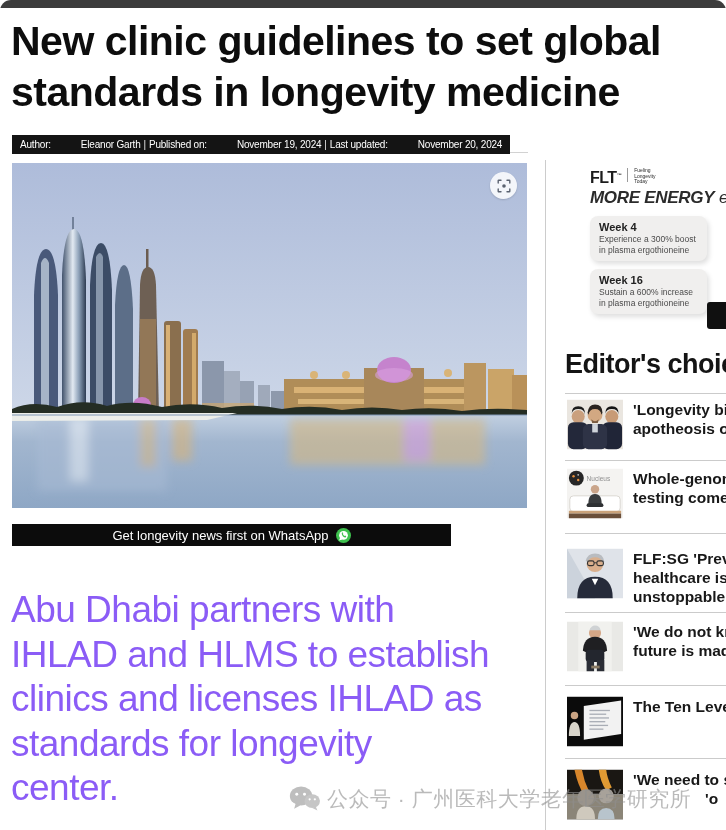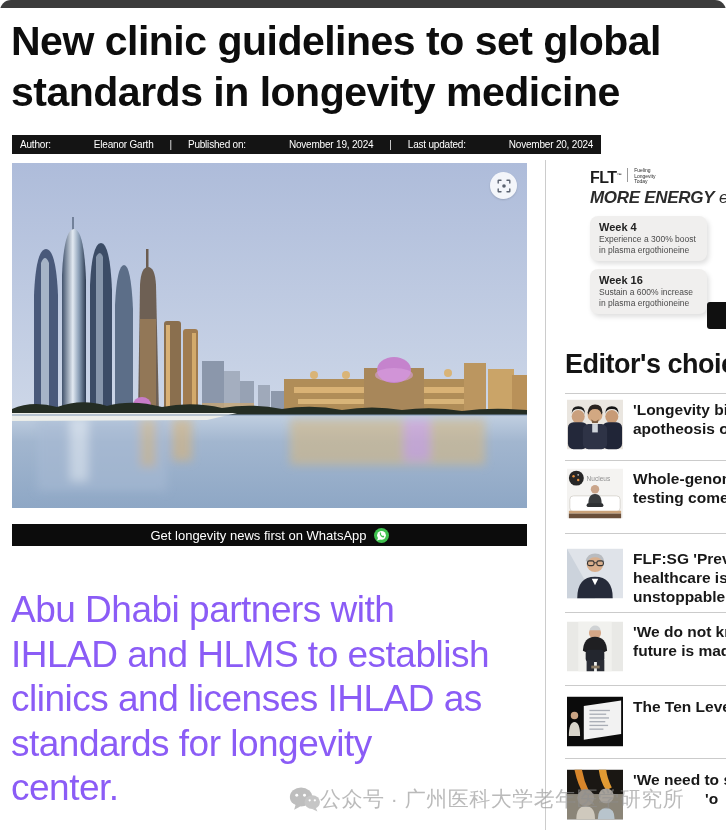--- a/index.html
+++ b/index.html
@@ -7,32 +7,32 @@
   body { width:726px; height:830px; font-family:"Liberation Sans", sans-serif; position:relative; overflow:hidden; }
   .page { position:absolute; inset:0; width:726px; height:830px; overflow:hidden;border-radius:11px; }
 
   .topbar { position:absolute; left:0; top:0; width:726px; height:8px; background:#3c3c3c; }
 
   .headline { position:absolute; left:11px; top:16px; width:708px; font-size:41px; line-height:51px;
     font-weight:700; font-stretch:condensed; letter-spacing:-0.5px; color:#0d0d0d; }
 
   .byline-rule { position:absolute; left:12px; top:152px; width:516px; height:1px; background:#d2d2d2; }
   .byline { position:absolute; left:12px; top:135px; height:19px; background:#141414; color:#ffffff;
-    display:flex; align-items:center; gap:15px; padding:0 8px; font-size:10px; font-stretch:condensed;
+    display:flex; align-items:center; gap:2px; padding:0 8px; font-size:10px; font-stretch:condensed;
     letter-spacing:-0.2px; white-space:nowrap; }
   .byline b { font-weight:400;margin-left:28px; }
   .byline .sep { opacity:.9; padding:0 1px; }
 
   .hero { position:absolute; left:12px; top:163px; width:515px; height:345px; overflow:hidden; background:#b7c4de; }
   .hero svg.sky { position:absolute; inset:0; width:100%; height:100%; display:block; }
   .expand-btn { position:absolute; top:9px; right:10px; width:27px; height:27px; border-radius:50%;
     background:rgba(255,255,255,0.85); display:flex; align-items:center; justify-content:center;
     box-shadow:0 1px 2px rgba(0,0,0,.15); cursor:pointer; }
 
-  .wa-bar { position:absolute; left:12px; top:524px; width:515px; height:22px; background:#0c0c0c; color:#fff;
+  .wa-bar { position:absolute; left:12px; top:524px; width:439px; height:22px; background:#0c0c0c; color:#fff;
     display:flex; align-items:center; justify-content:center; gap:7px; font-size:13px; font-stretch:condensed; }
 
   .subtitle { position:absolute; left:11px; top:588px; width:524px; font-size:37px; line-height:44.5px;
     font-weight:400; font-stretch:condensed; letter-spacing:-0.5px; color:#8b5cf6; }
 
   .v-divider { position:absolute; left:545px; top:160px; width:1px; height:670px; background:#cccccc; }
 
   .sidebar { position:absolute; left:565px; top:161px; width:261px; height:669px; }
 
   .ad { position:absolute; left:0; top:0; width:261px; height:180px; padding:6px 0 0 25px; }
@@ -54,21 +54,21 @@
     letter-spacing:-0.5px; color:#141414; white-space:nowrap; }
   .rule { position:absolute; left:0; width:261px; height:1px; background:#cbcbcb; }
 
   .ec-item { position:absolute; left:2px; width:259px; display:flex; gap:10px; cursor:pointer; }
   .thumb { width:56px; height:53px; flex:0 0 56px; overflow:hidden; }
   .thumb svg { display:block; width:56px; height:53px; }
   .ec-title { font-size:15.5px; line-height:19px; font-weight:700; font-stretch:condensed; color:#181818;
     padding-top:2px; white-space:nowrap; }
   .ec-title .frag { margin-left:72px; }
 
-  .watermark { position:absolute; left:289px; top:785px; display:flex; align-items:center; 
+  .watermark { position:absolute; left:289px; top:785px; display:flex; gap:7px;
     pointer-events:none; z-index:9; }
   .watermark .wm-text { font-size:21px; color:rgba(143,143,143,0.62); white-space:nowrap; letter-spacing:0.5px; }
 </style>
 </head>
 <body>
 
 <div class="page">
 
   <div class="topbar"></div>
 

